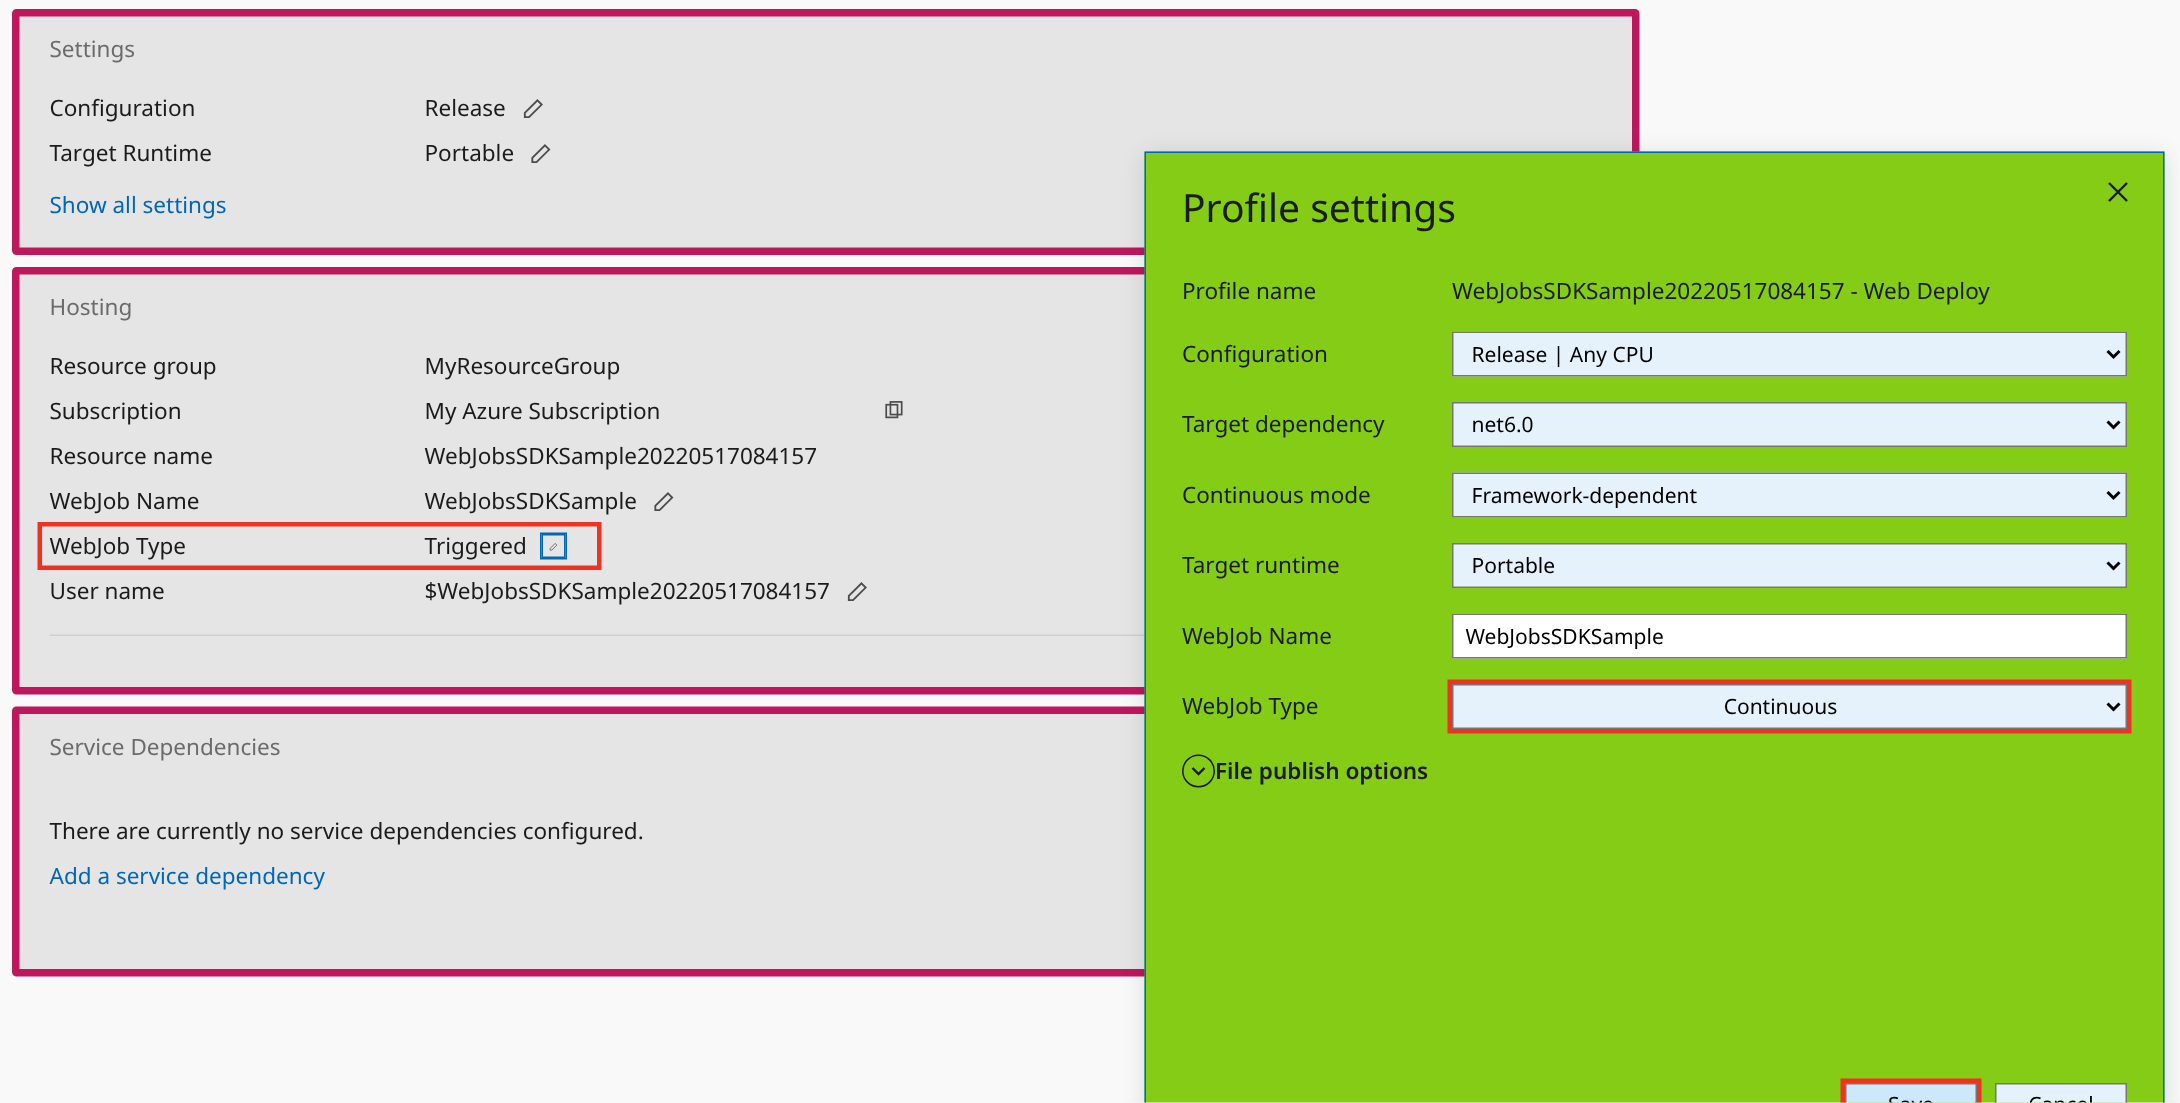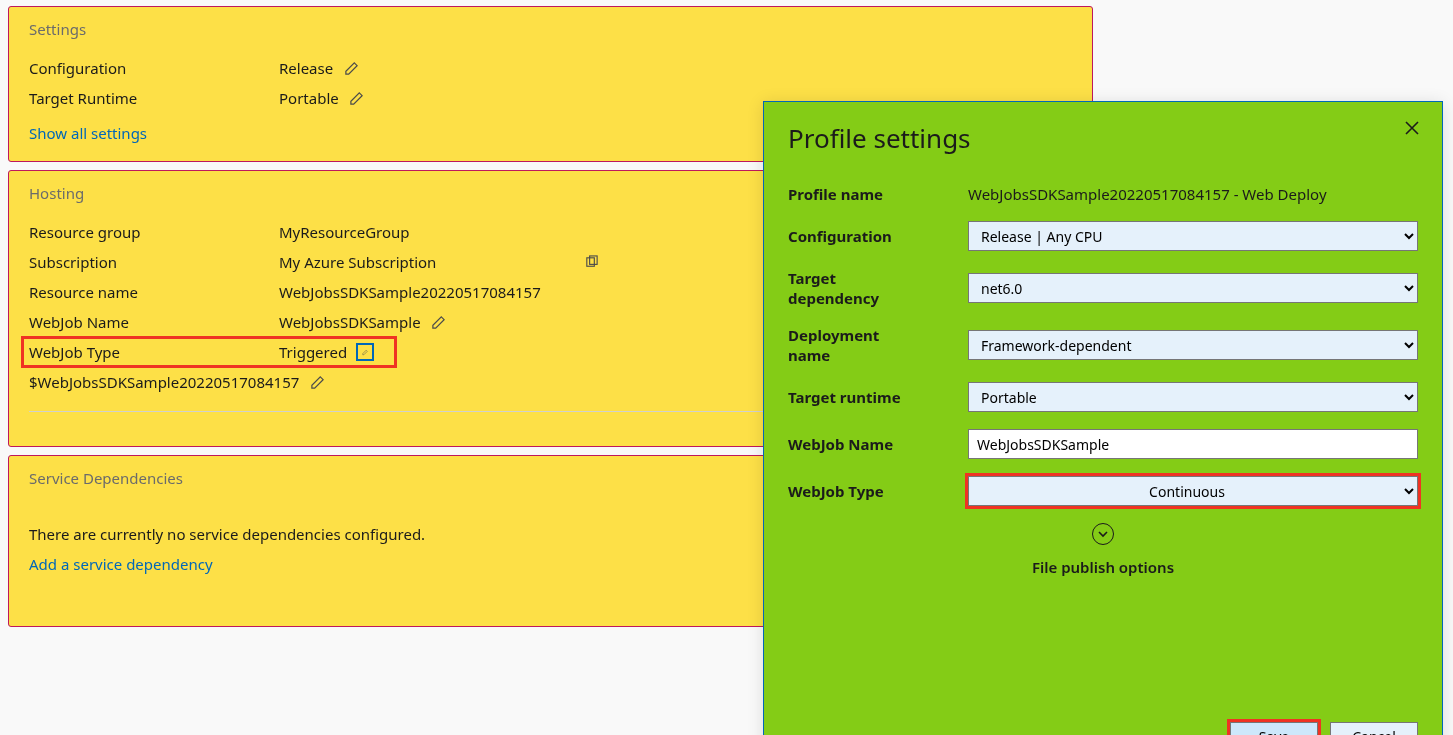--- a/index.html
+++ b/index.html
@@ -7,22 +7,22 @@
     width: 1453px;
     height: 735px;
     font-family: "Segoe UI", system-ui, sans-serif;
     font-size: 15px;
     color: #1b1b1b;
     background: #f9f9f9;
     position: relative;
   }
 
   .panel {
-    background: #fde047;
-    border: 1px solid #be185d;
+    background: #e5e5e5;
+    border: 5px solid #be185d;
     border-radius: 3px;
     padding: 12px 20px 18px 20px;
     margin: 6px 360px 8px 8px;
   }
   .panel-title {
     color: #6b6b6b;
     font-size: 15px;
     margin-bottom: 14px;
   }
   .kv-row {
@@ -101,21 +101,20 @@
   .dlg-row {
     display: flex;
     align-items: center;
     margin-bottom: 17px;
   }
   .dlg-label {
     width: 136px;
     flex: 0 0 136px;
     font-size: 15px;
     color: #1b1b1b;
-    font-weight: bold;
   }
   .dlg-field {
     flex: 1;
     margin-left: 44px;
   }
   .dlg-value-text {
     font-size: 15px;
   }
   .dlg-select, .dlg-input {
     width: 100%;
@@ -129,24 +128,22 @@
   .dlg-input { background: #fff; }
   .dlg-select.highlighted,
   .dlg-select-wrap.highlighted {
     outline: 3px solid #ef3323;
     outline-offset: 0;
     text-align: center;
   }
   .file-publish {
     display: flex;
     align-items: center;
-    gap: 12px;
     margin-top: 6px;
     font-weight: 600;
-    flex-direction: column;
   }
   .expand-toggle {
     width: 22px; height: 22px;
     border: 1.6px solid #1b1b1b;
     border-radius: 50%;
     display: inline-flex;
     align-items: center; justify-content: center;
     cursor: pointer;
   }
   .dlg-buttons {
@@ -262,20 +259,21 @@
       <span>Triggered</span>
       <span class="pencil-icon pencil-boxed">
         <svg width="15" height="15" viewBox="0 0 16 16" fill="none" stroke="currentColor" stroke-width="1.3">
             <path d="M11 2l3 3-9 9H2v-3l9-9z"></path>
           </svg>
       </span>
     </div>
   </div>
 
   <div class="kv-row">
+    <div class="kv-label">User name</div>
     <div class="kv-value">
       <span>$WebJobsSDKSample20220517084157</span>
       <span class="pencil-icon">
         <svg width="15" height="15" viewBox="0 0 16 16" fill="none" stroke="currentColor" stroke-width="1.3">
             <path d="M11 2l3 3-9 9H2v-3l9-9z"></path>
           </svg>
       </span>
     </div>
   </div>
 
@@ -311,21 +309,21 @@
     <div class="dlg-label">Configuration</div>
     <div class="dlg-field"><select class="dlg-select"><option>Release | Any CPU</option></select></div>
   </div>
 
   <div class="dlg-row">
     <div class="dlg-label">Target dependency</div>
     <div class="dlg-field"><select class="dlg-select"><option>net6.0</option></select></div>
   </div>
 
   <div class="dlg-row">
-    <div class="dlg-label">Deployment name</div>
+    <div class="dlg-label">Continuous mode</div>
     <div class="dlg-field"><select class="dlg-select"><option>Framework-dependent</option></select></div>
   </div>
 
   <div class="dlg-row">
     <div class="dlg-label">Target runtime</div>
     <div class="dlg-field"><select class="dlg-select"><option>Portable</option></select></div>
   </div>
 
   <div class="dlg-row">
     <div class="dlg-label">WebJob Name</div>

